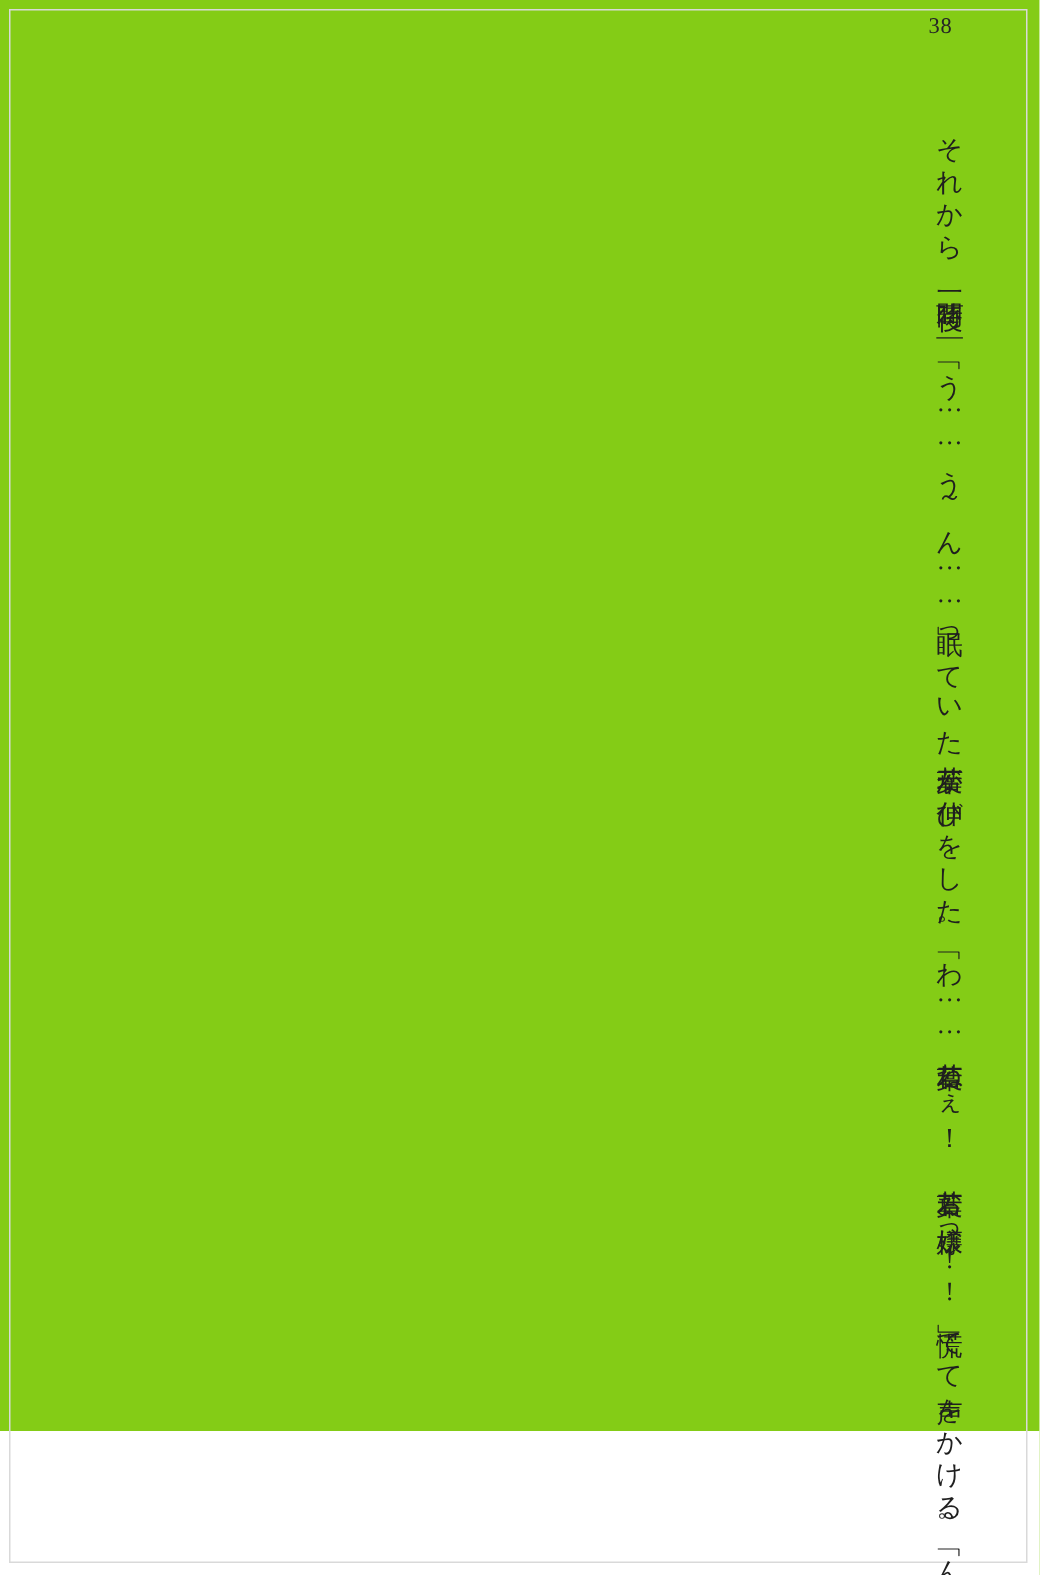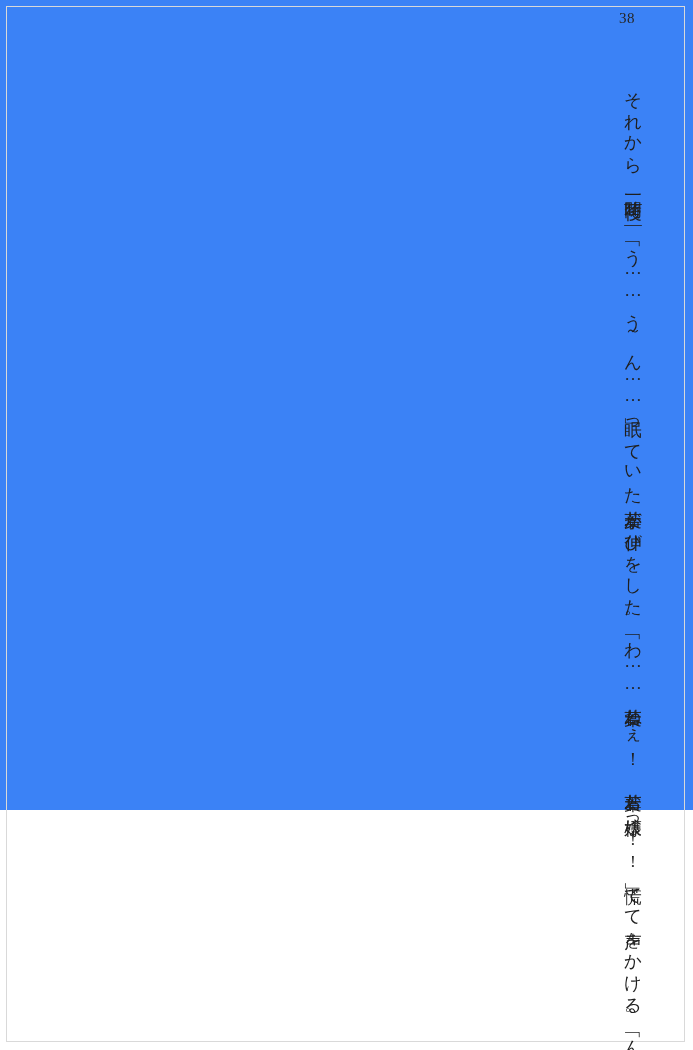--- a/index.html
+++ b/index.html
@@ -14,22 +14,22 @@
     overflow: hidden;
     font-family: "Liberation Serif", "DejaVu Serif", serif;
     color: #1a1a1a;
   }
 
   #page {
     position: absolute;
     left: 0;
     top: 0;
     width: 693px;
-    height: 810px;
-    background: #3b82f6;
+    height: 954px;
+    background: #84cc16;
   }
 
   
   #page-frame {
     position: absolute;
     left: 6px;
     top: 6px;
     width: 679px;
     height: 1036px;
     border: 1px solid #d9d9d9;

